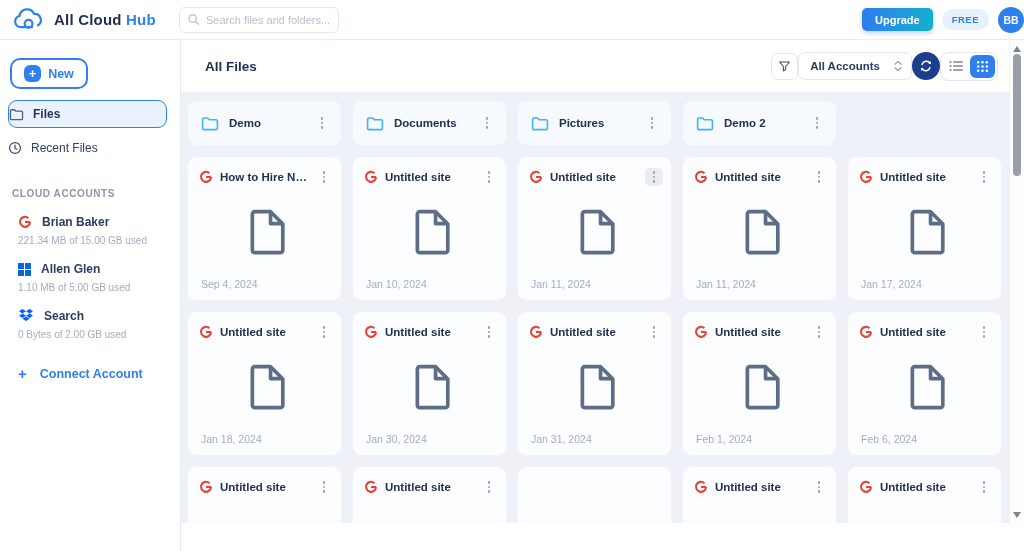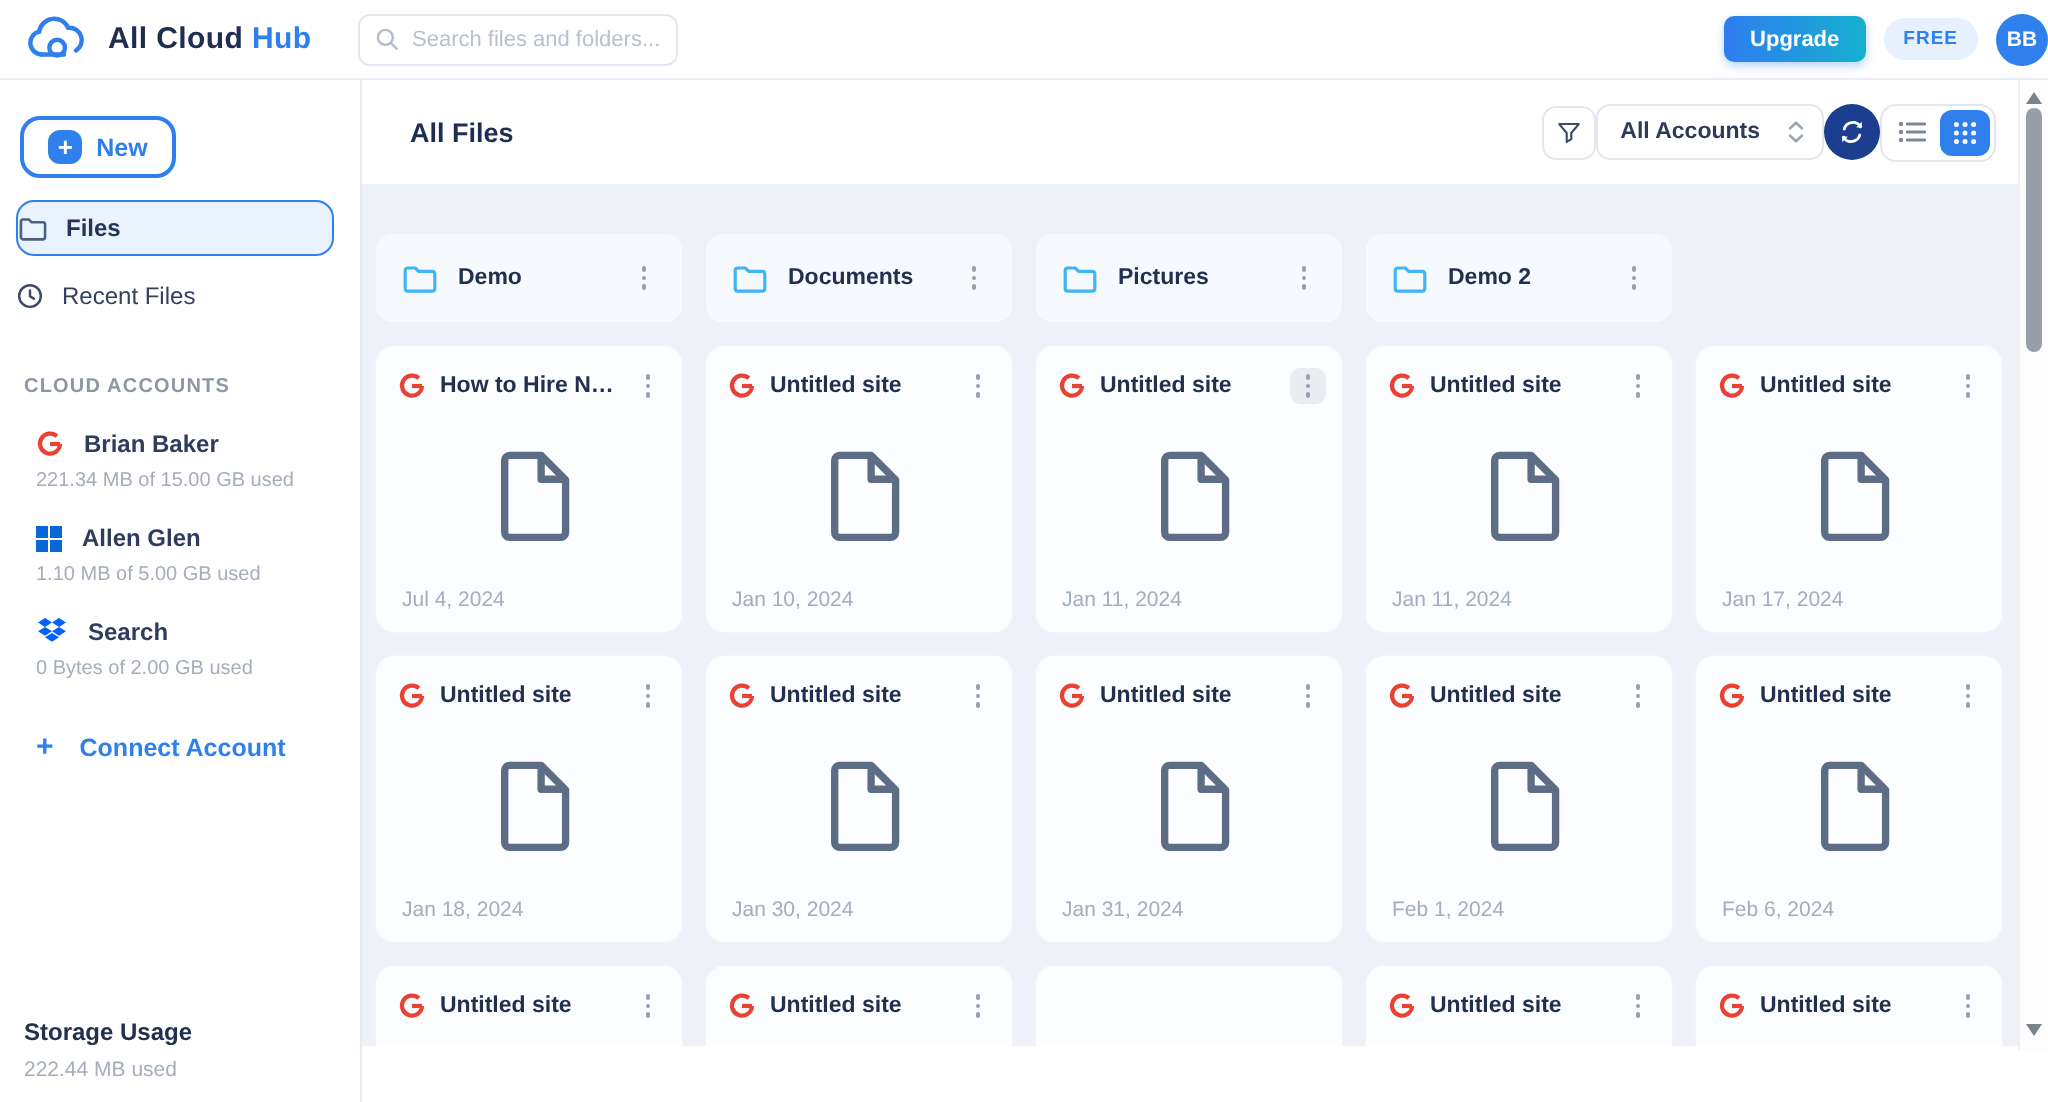--- a/index.html
+++ b/index.html
@@ -66,21 +66,21 @@
     display:flex; align-items:center; gap:14px; padding:0 9px 0 11px; cursor:pointer; }
   .select .val { font-size:11.5px; font-weight:bold; color:#2c3a5c; }
   .btn-refresh { width:28px; height:28px; border-radius:50%; background:#1b3e8e; border:none;
     display:flex; align-items:center; justify-content:center; cursor:pointer; }
   .view-toggle { background:#fff; border:1px solid #e2e7ee; border-radius:8px; padding:2px;
     display:flex; gap:2px; }
   .vt-btn { width:25px; height:23px; border-radius:6px; border:none; background:transparent;
     display:flex; align-items:center; justify-content:center; cursor:pointer; }
   .vt-btn.active { background:#2f80ed; }
 
-  .content { background:#eef2f8; height:431px; overflow:hidden; padding:24px 0 0 6px; }
+  .content { background:#eef2f8; height:431px; overflow:hidden; padding:8px 0 0 6px; }
   .grid { display:grid; grid-template-columns:repeat(5,155px); gap:10px; }
   .folder-card { height:46px; background:#f6f9fd; border:1px solid #eef1f6; border-radius:9px;
     display:flex; align-items:center; padding:0 10px 0 13px; gap:10px; cursor:pointer; }
   .folder-card .name { font-size:11.5px; font-weight:bold; color:#22304f; flex:1; white-space:nowrap;
     overflow:hidden; text-overflow:ellipsis; }
   .files-grid { margin-top:10px; }
   .file-card { height:145px; background:#fbfdff; border:1px solid #f0f3f8; border-radius:10px;
     display:flex; flex-direction:column; padding:11px 8px 10px 11px; cursor:pointer; }
   .fc-head { display:flex; align-items:center; gap:7px; }
   .fc-head .name { font-size:11.5px; font-weight:bold; color:#22304f; flex:1; white-space:nowrap;
@@ -198,24 +198,20 @@
             <span class="account-name">Search</span>
           </div>
           <div class="account-usage">0 Bytes of 2.00 GB used</div>
         </div>
 
       <div class="connect">
         <span class="plus">+</span>
         <span class="txt">Connect Account</span>
       </div>
 
-      <div class="storage">
-        <div class="t">Storage Usage</div>
-        <div class="u">222.44 MB used</div>
-      </div>
     </div>
 
     <div class="main">
       <div class="toolbar">
         <div class="page-title">All Files</div>
         <div class="toolbar-right">
           <div class="icon-btn">
             <span>
               <svg width="13" height="13" viewBox="0 0 16 16" fill="none">
                 <path d="M2 2.5h12L9.4 8v3.8l-2.8 1.7V8z" stroke="#3d4a66" stroke-width="1.3" stroke-linejoin="round"></path>
@@ -347,21 +343,21 @@
                 </span>
               </div>
               <div class="fc-body">
                 <span>
                   <svg width="42" height="50" viewBox="0 0 24 28" fill="none">
                     <path d="M5.6 2.4h9l7 7v15a1.4 1.4 0 0 1-1.4 1.4H5.6a1.4 1.4 0 0 1-1.4-1.4V3.8a1.4 1.4 0 0 1 1.4-1.4z" stroke="#5d6d86" stroke-width="2.1" stroke-linejoin="round"></path>
                     <path d="M14.6 2.7v6.5h6.6" stroke="#5d6d86" stroke-width="2.1" stroke-linejoin="round"></path>
                   </svg>
                 </span>
               </div>
-              <div class="fc-date">Jul 4, 2024</div>
+              <div class="fc-date">Sep 4, 2024</div>
             </div>
             <div class="file-card">
               <div class="fc-head">
                 <span>
                   <svg width="14" height="14" viewBox="0 0 24 24" fill="none">
                     <path d="M12 12h8.6" stroke="#e94235" stroke-width="3.6"></path>
                     <path d="M20.6 12A8.6 8.6 0 1 1 17.9 5.4" stroke="#e94235" stroke-width="3.6" fill="none"></path>
                   </svg>
                 </span>
                 <span class="name">Untitled site</span>

